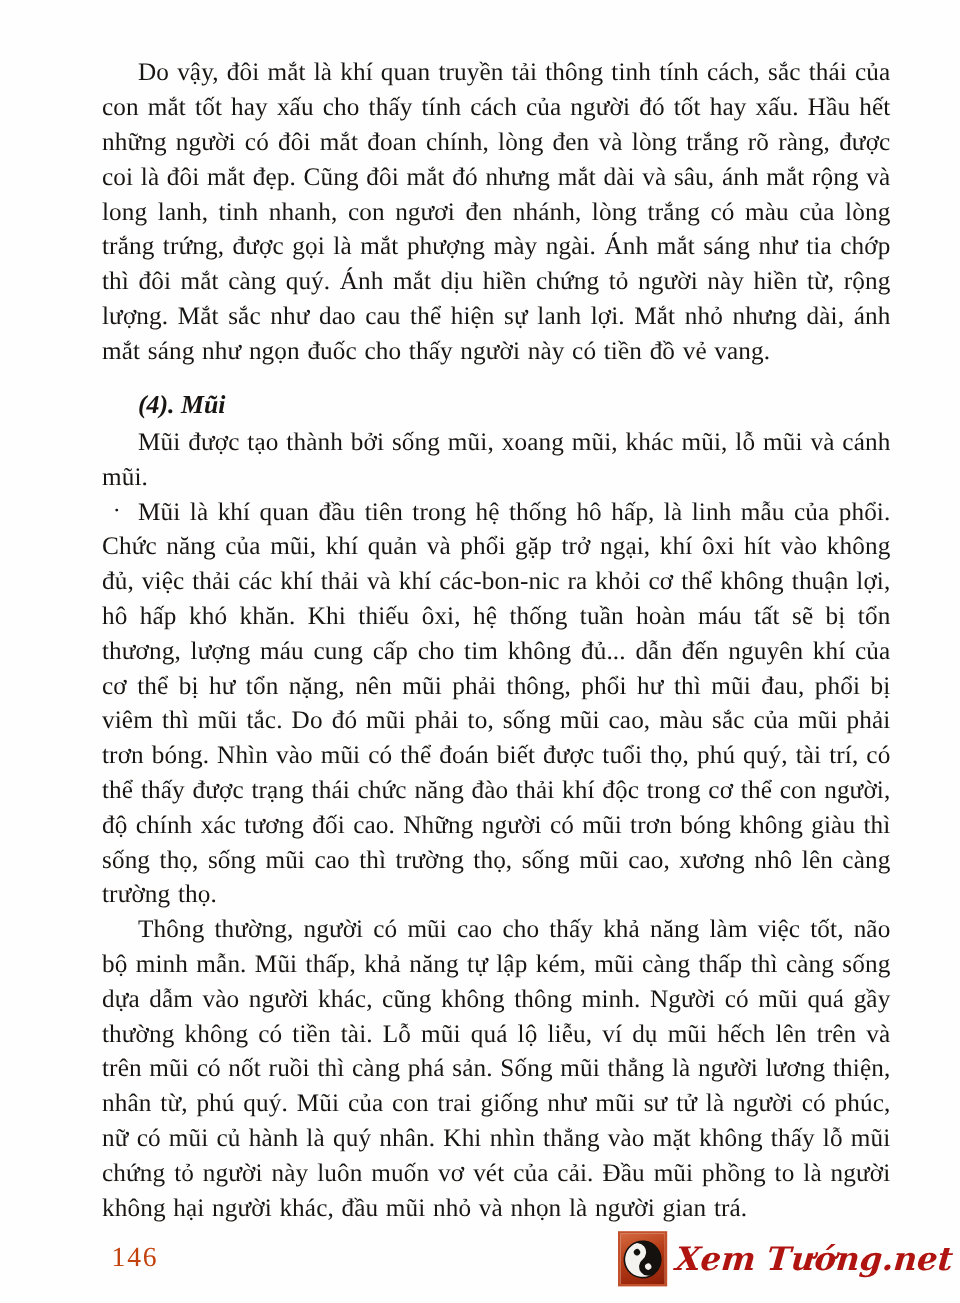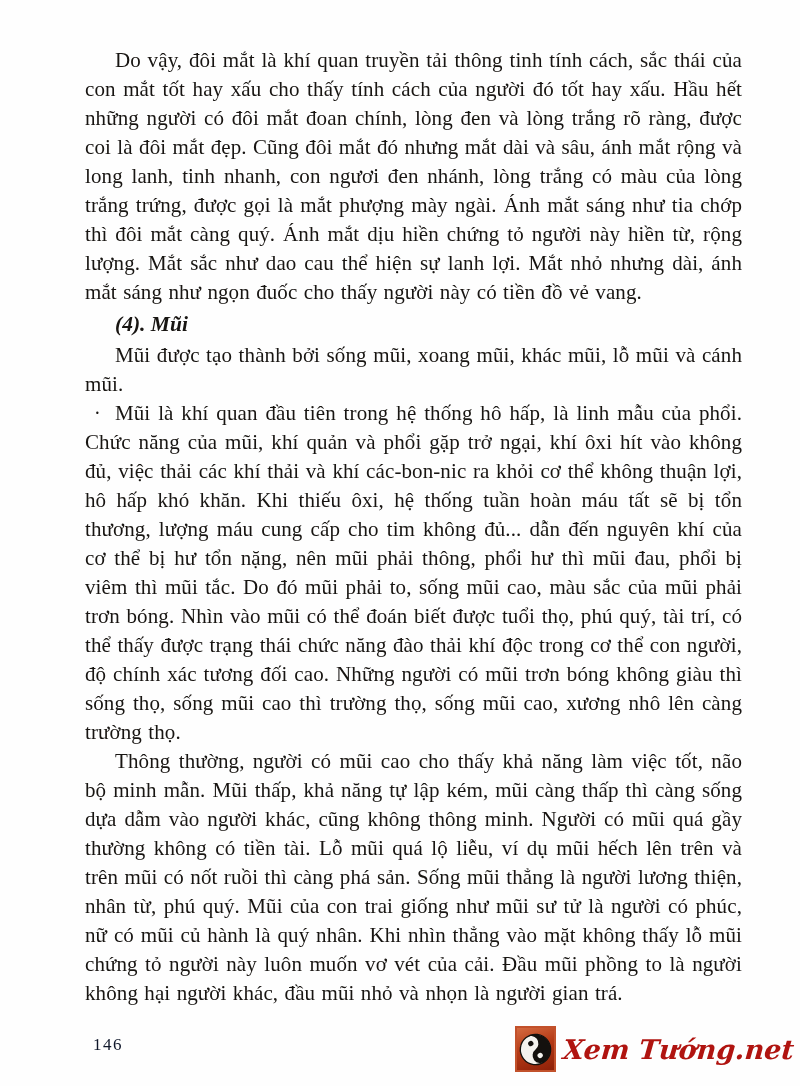--- a/index.html
+++ b/index.html
@@ -34,41 +34,41 @@
     text-indent: 30px;
     margin: 0;
     letter-spacing: 0.1px;
     word-spacing: 1px;
   }
   h3.section-heading {
     font-size: 21.5px;
     line-height: 29px;
     font-weight: bold;
     font-style: italic;
-    margin: 3px 0 2px 0;
+    margin: 16px 0 2px 0;
     text-indent: 30px;
   }
   .bulleted {
     position: relative;
   }
   .bullet-dot {
     position: absolute;
     left: 9px;
     top: 0;
     font-size: 20px;
     line-height: 29px;
     text-indent: 0;
   }
   .footer-pagenum {
     position: absolute;
     left: 93px;
     top: 1035px;
-    font-size: 17px;
+    font-size: 23px;
     letter-spacing: 1.5px;
-    color: #0f172a;
+    color: #c2410c;
   }
   .watermark {
     position: absolute;
     right: 6px;
     top: 1026px;
     display: flex;
     align-items: center;
     gap: 7px;
   }
   .wm-box {

